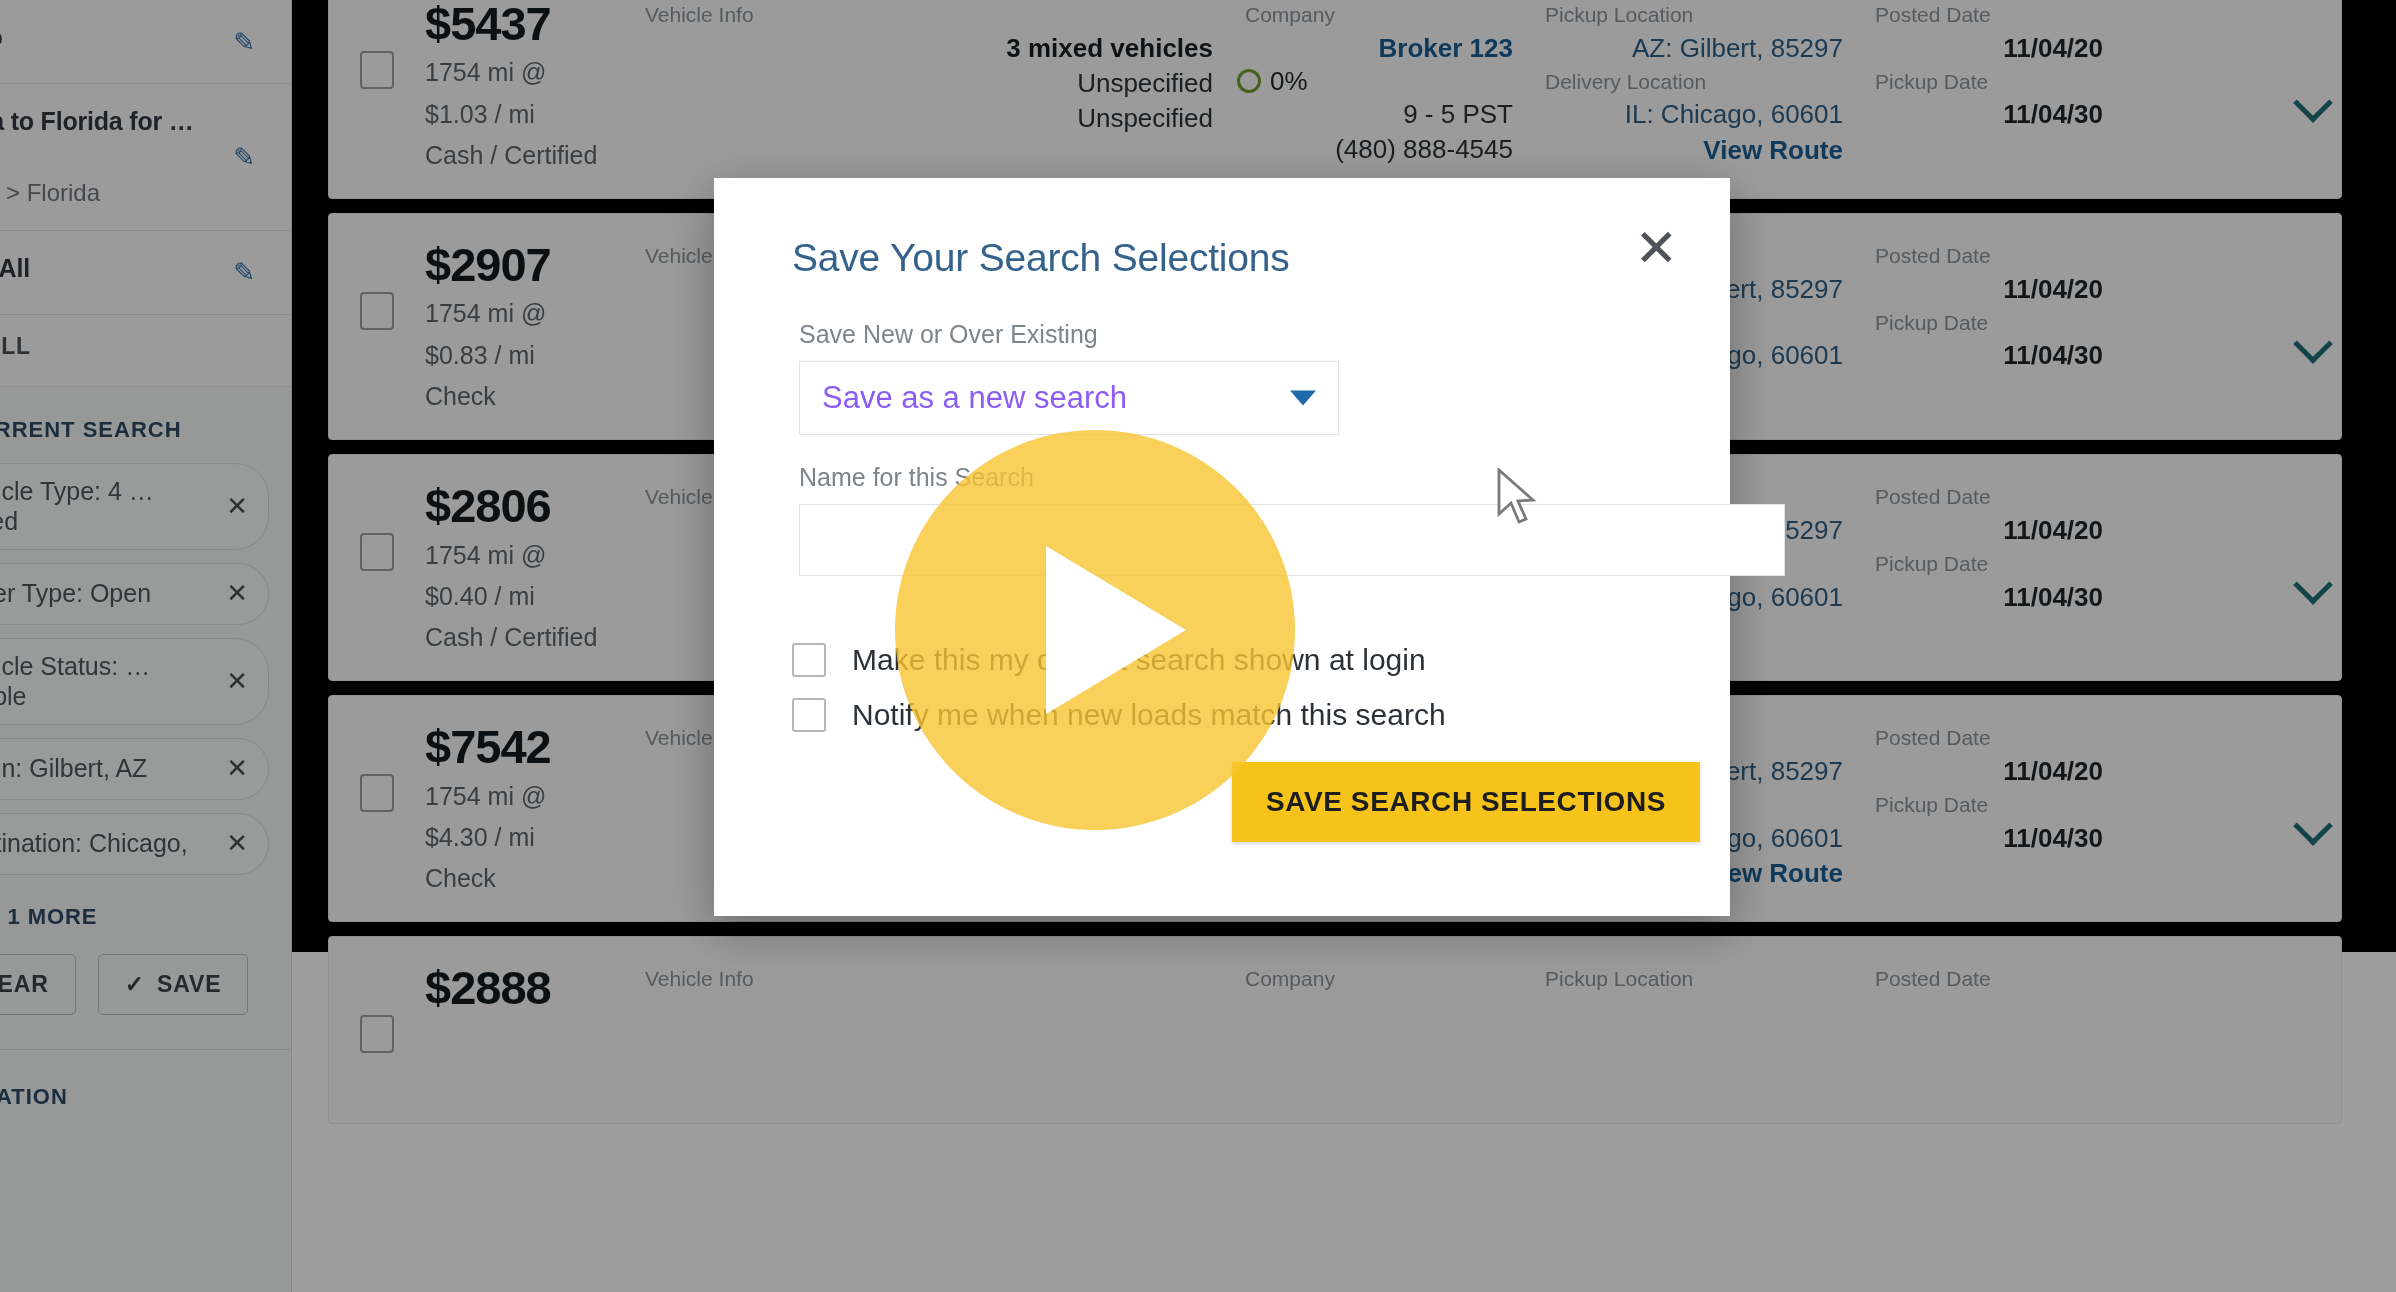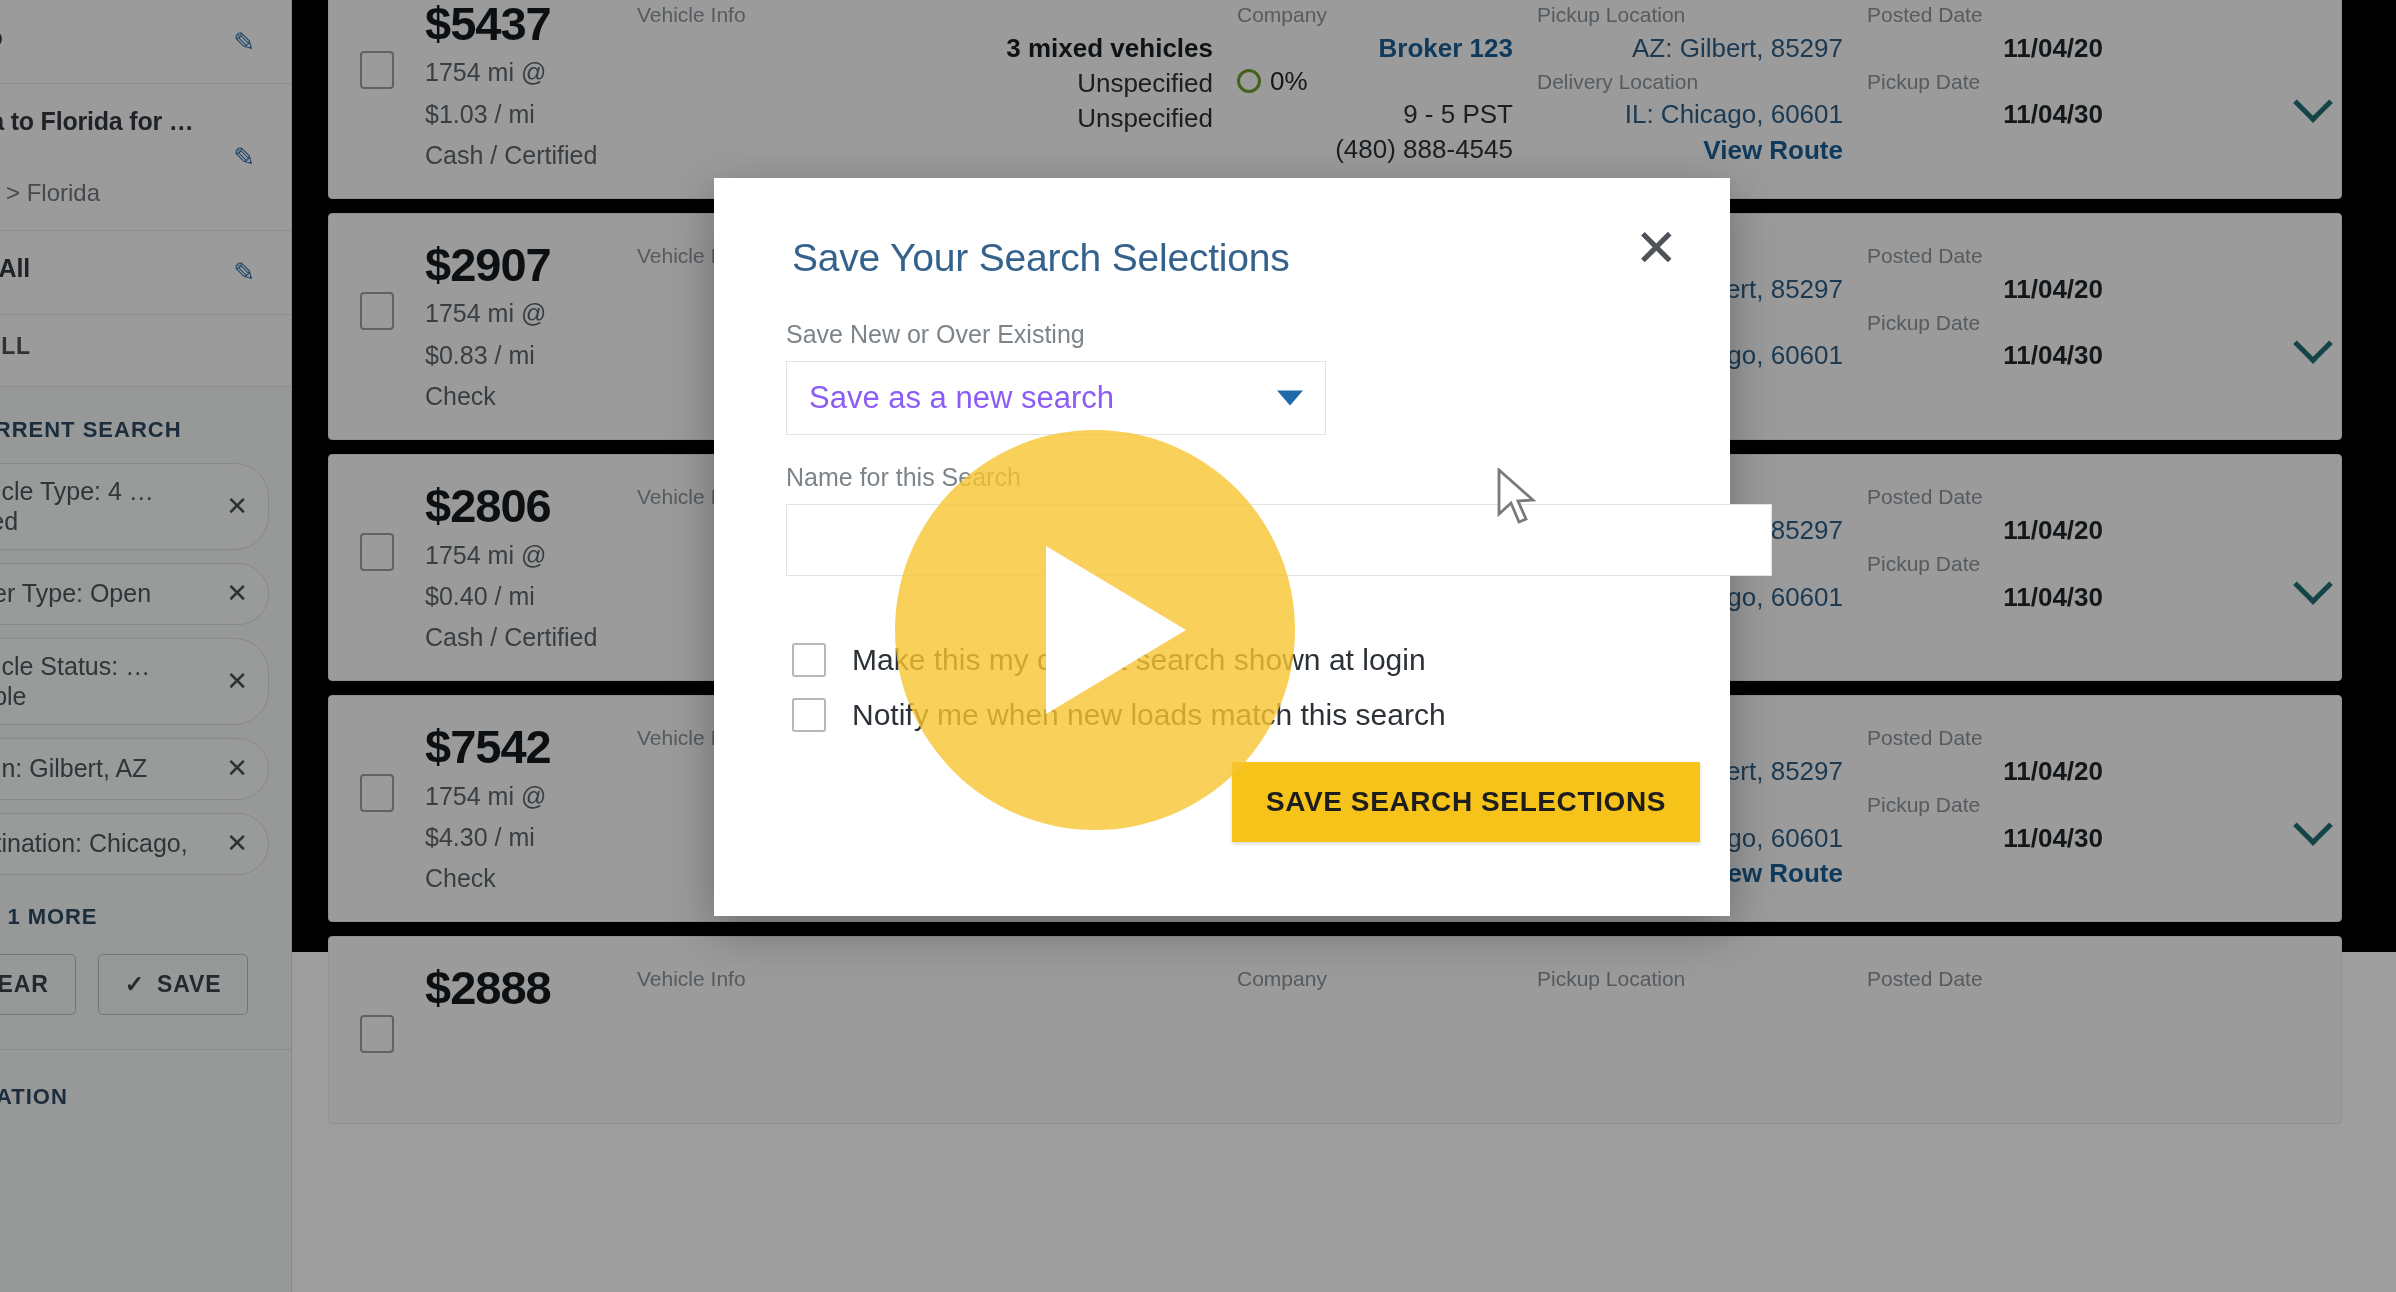--- a/index.html
+++ b/index.html
@@ -132,21 +132,21 @@
     letter-spacing: -1px; line-height: 1.05;
   }
   .price-sub {
     font-size: 25px; color: #5d656b; line-height: 1.33; margin-top: 8px;
   }
   .col { padding-right: 24px; }
   .col-vehicle { width: 600px; }
   .col-company { width: 300px; }
   .col-pickup  { width: 330px; }
   .col-posted  { width: 260px; }
-  .lbl { font-size: 21px; color: #8c9399; line-height: 1.5; }
+  .lbl { font-size: 21px; color: #8c9399; line-height: 1.5; margin-left: 8px; }
   .val { font-size: 26px; color: #2c3338; line-height: 1.36; text-align: right; }
   .val.bold { font-weight: 700; color: #1b2024; }
   .val.link { color: #1b5e93; font-weight: 700; }
   .val.loc  { color: #2e5f87; }
   .val.date { font-weight: 700; color: #1f262b; }
   .pct { display: flex; align-items: center; gap: 9px; font-size: 26px; color: #1f262b; }
   .leaf {
     width: 24px; height: 24px; border-radius: 50%;
     border: 3px solid #6f9e2f; display: inline-block;
   }
@@ -167,21 +167,21 @@
     box-shadow: 0 14px 44px rgba(0,0,0,0.30);
   }
   #modal-title {
     position: absolute; left: 78px; top: 58px;
     font-size: 39px; color: #34628c; letter-spacing: -0.2px;
   }
   #close-x {
     position: absolute; right: 52px; top: 44px;
     font-size: 52px; line-height: 1; color: #4d5358; font-weight: 300;
   }
-  .field { position: absolute; left: 72px; }
+  .field { position: absolute; left: 85px; }
   .fl { font-size: 25px; color: #7d848a; margin-bottom: 12px; }
   .select-box {
     width: 540px; height: 74px;
     border: 1px solid #e1e3e5; background: #fff;
     display: flex; align-items: center;
     padding: 0 22px;
     font-size: 31px; color: #8b5cf6;
     position: relative;
   }
   .caret {

